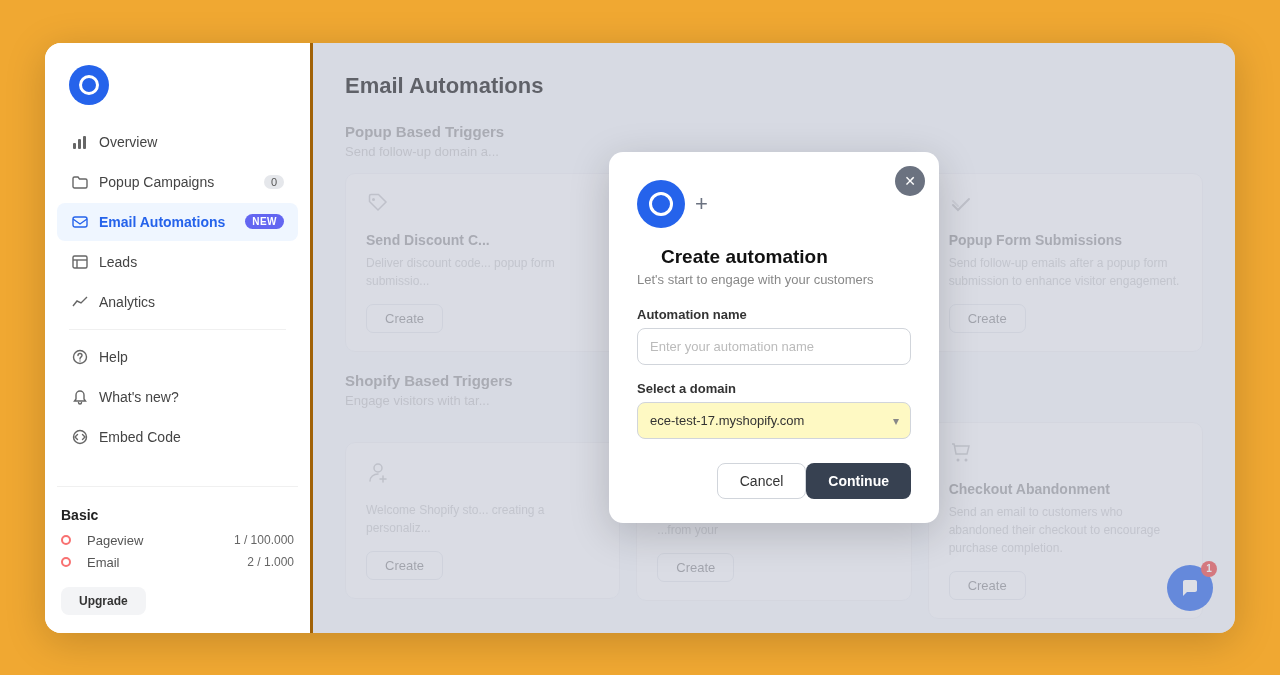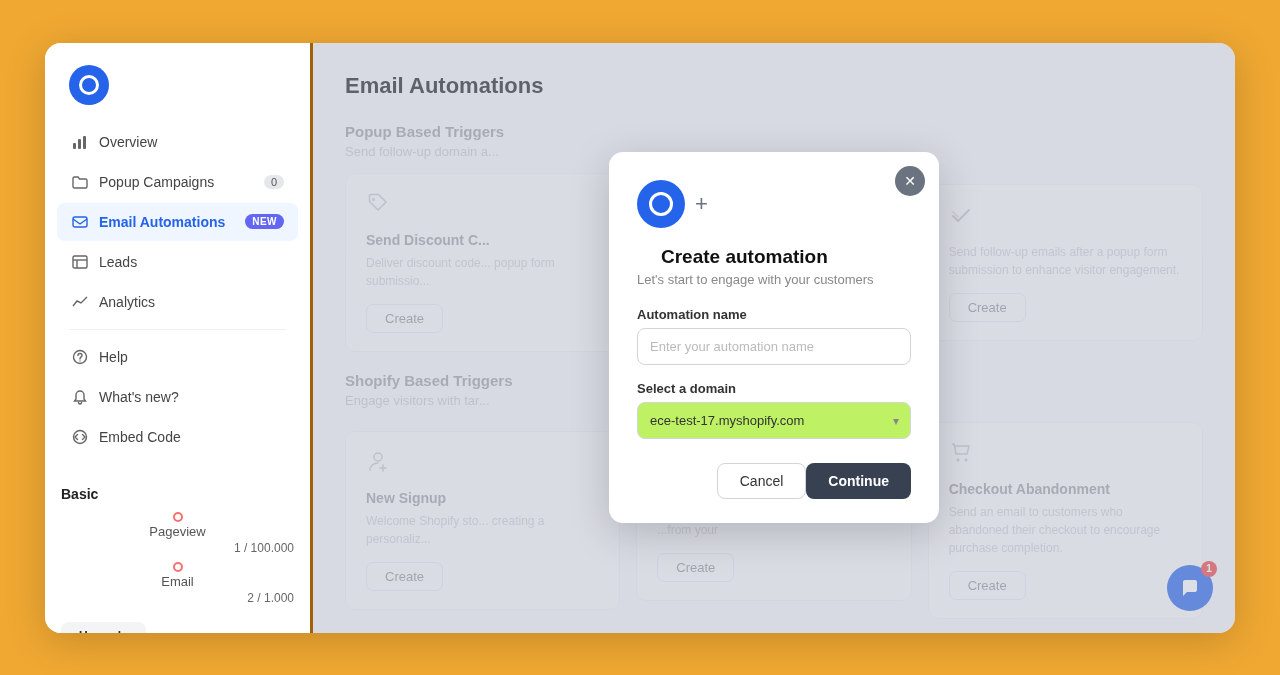--- a/index.html
+++ b/index.html
@@ -110,25 +110,24 @@
     }
     .plan-label {
       font-size: 14px;
       font-weight: 700;
       color: #222;
       margin-bottom: 10px;
     }
     .usage-row {
       display: flex;
       align-items: center;
-      gap: 2px;
+      gap: 16px;
       margin-bottom: 7px;
       font-size: 13px;
       color: #555;
-      flex-direction: column;
     }
     .usage-dot {
       width: 10px;
       height: 10px;
       border-radius: 50%;
       border: 2px solid #ccc;
       flex-shrink: 0;
     }
     .usage-dot.red { border-color: #f87171; }
     .usage-count {
@@ -341,21 +340,21 @@
       position: relative;
       margin-bottom: 24px;
     }
     .modal-select {
       width: 100%;
       border: 1.5px solid #d1d5db;
       border-radius: 8px;
       padding: 10px 36px 10px 12px;
       font-size: 13px;
       color: #333;
-      background: #bef264;
+      background: #fef9c3;
       appearance: none;
       outline: none;
       cursor: pointer;
     }
     .modal-select-arrow {
       position: absolute;
       right: 12px;
       top: 50%;
       transform: translateY(-50%);
       color: #888;
@@ -524,40 +523,40 @@
             <button class="card-create-btn">Create</button>
           </div>
           <div class="card" style="opacity:0.3"></div>
           <div class="card">
             <div class="card-icon">
               <svg width="24" height="24" viewBox="0 0 24 24" fill="none">
                 <polyline points="4,13 9,18 20,7" stroke="#888" stroke-width="2" stroke-linecap="round" fill="none"></polyline>
                 <polyline points="4,9 9,14" stroke="#888" stroke-width="2" stroke-linecap="round" fill="none" opacity="0.5"></polyline>
               </svg>
             </div>
+            <div class="card-name">Popup Form Submissions</div>
             <div class="card-desc">Send follow-up emails after a popup form submission to enhance visitor engagement.</div>
             <button class="card-create-btn">Create</button>
           </div>
         </div>
       </div>
 
       <div>
         <div class="section-title">Shopify Based Triggers</div>
         <div class="section-desc">Engage visitors with tar...</div>
         <div class="cards-row">
           <div class="card">
             <div class="card-icon">
               <svg width="24" height="24" viewBox="0 0 24 24" fill="none">
                 <circle cx="12" cy="7" r="4" stroke="#888" stroke-width="1.5" fill="none"></circle>
                 <path d="M4 20c0-4 3.6-7 8-7" stroke="#888" stroke-width="1.5" stroke-linecap="round" fill="none"></path>
                 <line x1="17" y1="15" x2="17" y2="21" stroke="#888" stroke-width="1.5" stroke-linecap="round"></line>
                 <line x1="14" y1="18" x2="20" y2="18" stroke="#888" stroke-width="1.5" stroke-linecap="round"></line>
               </svg>
             </div>
-            <div class="card-name">New Signup</div>
             <div class="card-desc">Welcome Shopify sto... creating a personaliz...</div>
             <button class="card-create-btn">Create</button>
           </div>
           <div class="card">
             <div class="card-icon">
               <svg width="24" height="24" viewBox="0 0 24 24" fill="none">
                 <line x1="4" y1="12" x2="20" y2="12" stroke="#888" stroke-width="1.8"></line>
                 <path d="M8 8c0-2 1-4 4-4s4 2 4 4M8 16c0 2 1 4 4 4s4-2 4-4" stroke="#888" stroke-width="1.5" fill="none"></path>
               </svg>
             </div>

